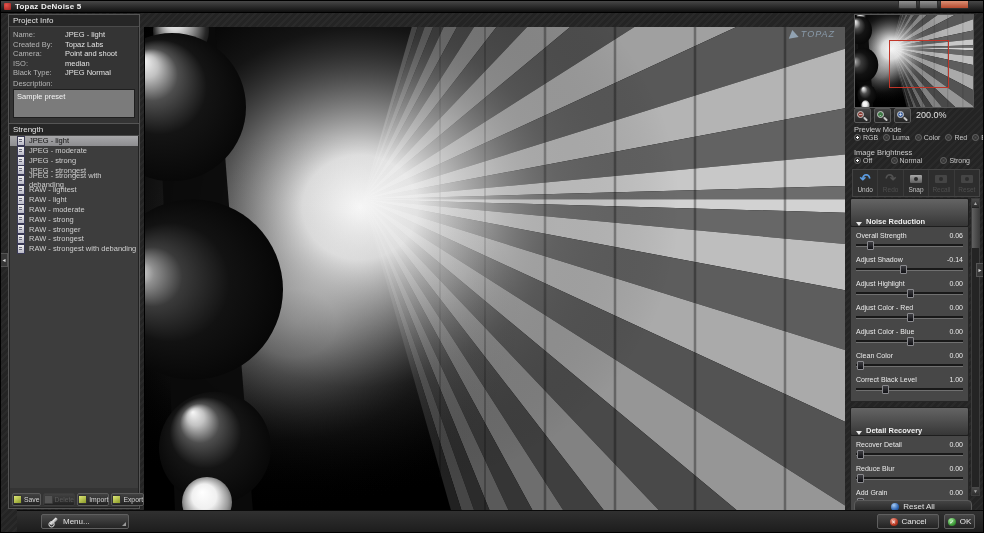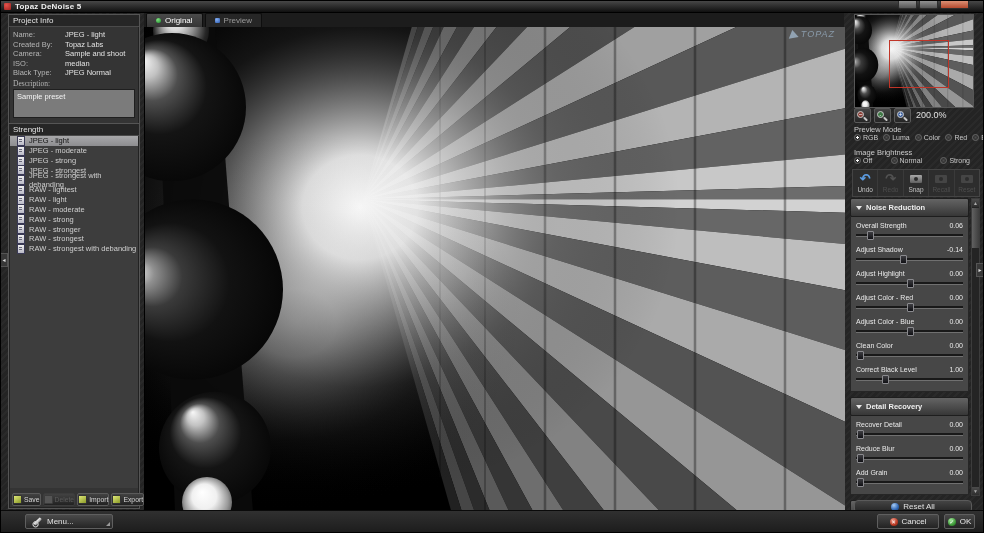--- a/index.html
+++ b/index.html
@@ -16,21 +16,21 @@
   .win-btn{width:17px;height:8px;background:linear-gradient(#9a9a9a,#565656);border:1px solid #2e2e2e;border-top:none;border-radius:0 0 2px 2px;}
   .win-btn.close{width:27px;background:linear-gradient(#e09a7e,#b4492e);}
   
   .lpanel{position:absolute;left:7px;width:132px;background:#343434;border:1px solid #555;box-shadow:inset 0 0 0 1px #222;box-sizing:border-box;}
   .panel-header{height:11px;line-height:11px;padding-left:4px;font-size:8px;color:#e0e0e0;background:#262626;border-bottom:1px solid #4a4a4a;}
   #project-info{top:13px;height:124px;}
   .pi-fields{padding:3px 4px 1px;}
   .pi-row{display:flex;font-size:7.5px;line-height:9.5px;}
   .f-label{width:52px;color:#b5b5b5;flex:none;}
   .f-value{color:#e2e2e2;white-space:nowrap;}
-  .pi-desc-label{font-size:7.5px;color:#b5b5b5;padding-left:4px;line-height:9px;font-family:Liberation Serif, serif;}
+  .pi-desc-label{font-size:7.5px;color:#b5b5b5;padding-left:4px;line-height:9px;}
   .pi-desc{margin:1px 4px;height:29px;background:#7b7b7b;border:1px solid #1f1f1f;
            font-size:7.5px;color:#f4f4f4;padding:2px 3px;box-sizing:border-box;}
   #presets-panel{top:122px;height:386px;}
   .preset-list{position:absolute;top:12px;left:1px;right:1px;bottom:20px;background:#3d3d3d;overflow:hidden;}
   .preset-item{display:flex;align-items:center;gap:4px;height:9.8px;padding-left:7px;font-size:7.5px;color:#cfcfcf;cursor:default;}
   .preset-item.selected{background:linear-gradient(#a8a8aa,#8d8d90);color:#101010;}
   .doc-icon{width:6px;height:8px;background:linear-gradient(#f0f0f0,#b9b9c6);border:1px solid #3a3a55;flex:none;position:relative;}
   .doc-icon::after{content:"";position:absolute;left:1px;top:2px;width:3px;height:1px;background:#667;box-shadow:0 2px 0 #667;}
   .preset-buttons{position:absolute;left:3px;right:3px;bottom:2px;display:flex;gap:2px;}
   .pbtn{flex:1;height:13px;display:flex;align-items:center;justify-content:center;gap:2px;
@@ -81,22 +81,22 @@
   .hic{height:11px;display:flex;align-items:center;justify-content:center;}
   .hic-undo::before{content:"↶";color:#5b9be0;font-size:13px;line-height:10px;font-weight:bold;}
   .hic-redo::before{content:"↷";color:#525252;font-size:13px;line-height:10px;font-weight:bold;}
   .cam{width:12px;height:8px;background:linear-gradient(#a8a8a8,#606060);border-radius:1px;position:relative;}
   .cam::after{content:"";position:absolute;left:4px;top:2px;width:4px;height:4px;border-radius:50%;background:#2c2c2c;}
   .hbtn.disabled .cam{background:#454545;}
   
   .settings{position:absolute;left:849px;top:197px;width:130px;height:300px;}
   .sections{position:absolute;left:0;top:0;width:119px;}
   .section{margin-bottom:5px;}
-  .sec-header{height:19px;background:linear-gradient(#646464,#373737);border:1px solid #1e1e1e;border-radius:2px;
-              display:flex;align-items:center;gap:4px;padding-left:5px;font-size:7.5px;font-weight:bold;color:#f0f0f0;box-sizing:border-box;}
+  .sec-header{height:29px;background:linear-gradient(#646464,#373737);border:1px solid #1e1e1e;border-radius:2px;
+              display:flex;align-items:flex-end;gap:4px;padding-left:5px;font-size:7.5px;font-weight:bold;color:#f0f0f0;box-sizing:border-box;}
   .arr{width:0;height:0;flex:none;}
   .arr.down{border-left:3px solid transparent;border-right:3px solid transparent;border-top:4px solid #e8e8e8;}
   .arr.right{border-top:3px solid transparent;border-bottom:3px solid transparent;border-left:4px solid #e8e8e8;}
   .sec-body{background:#474747;border:1px solid #262626;border-top:none;padding:5px 5px 1px;}
   .slider-row{margin-bottom:6px;}
   .sl-head{display:flex;justify-content:space-between;font-size:7px;color:#eaeaea;line-height:8px;}
   .sl-track{position:relative;height:9px;margin-top:1px;}
   .sl-track::before{content:"";position:absolute;left:0;right:0;top:3px;height:2px;background:#191919;border-bottom:1px solid #707070;}
   .sl-handle{position:absolute;top:0;width:7px;height:9px;background:linear-gradient(#3e3e42,#101014);
              border:1px solid #8a8a8e;border-radius:1px;box-sizing:border-box;}
@@ -108,21 +108,21 @@
   .reset-all{position:absolute;left:853px;top:499px;width:118px;height:13px;
              background:linear-gradient(#444,#242424);border:1px solid #5a5a5a;border-radius:4px;
              display:flex;align-items:center;justify-content:center;gap:4px;font-size:8px;color:#e0e0e0;box-sizing:border-box;}
   .orb{width:8px;height:8px;border-radius:50%;flex:none;}
   .orb.blue{background:radial-gradient(circle at 35% 28%,#a8ccf4,#2d64b2 60%,#123a72);}
   .orb.red{background:radial-gradient(circle at 35% 28%,#ef9a8a,#bb3a24 60%,#731d10);position:relative;}
   .orb.green{background:radial-gradient(circle at 35% 28%,#a8e8a0,#3f9c3a 60%,#1c5c18);position:relative;}
   .orb.red::after{content:"✕";position:absolute;inset:0;color:#fff;font-size:5.5px;line-height:8px;text-align:center;}
   .orb.green::after{content:"✓";position:absolute;inset:0;color:#fff;font-size:6px;line-height:8px;text-align:center;}
   
-  .bottombar{position:absolute;left:0;right:0;bottom:0;height:21px;background:linear-gradient(#303030,#1d1d1d);border-top:1px solid #0a0a0a;}
+  .bottombar{position:absolute;left:16px;right:0;bottom:0;height:21px;background:linear-gradient(#303030,#1d1d1d);border-top:1px solid #0a0a0a;}
   .menu-btn{position:absolute;left:24px;top:3px;width:88px;height:15px;background:linear-gradient(#4a4a4a,#252525);
             border:1px solid #5f5f5f;border-radius:2px;display:flex;align-items:center;gap:5px;padding:0 7px;
             font-size:8px;color:#e0e0e0;box-sizing:border-box;}
   .wrench-icon{width:9px;height:2.5px;background:linear-gradient(#fff,#999);transform:rotate(-45deg);border-radius:1px;position:relative;flex:none;}
   .wrench-icon::after{content:"";position:absolute;left:-2px;top:-1px;width:4px;height:4px;border:1px solid #ccc;border-radius:50%;background:transparent;}
   .menu-corner{position:absolute;right:2px;bottom:2px;width:0;height:0;border-left:4px solid transparent;border-bottom:4px solid #9a9a9a;}
   .foot-btn{position:absolute;top:3px;height:15px;background:linear-gradient(#474747,#232323);
             border:1px solid #5f5f5f;border-radius:2px;display:flex;align-items:center;justify-content:center;gap:4px;
             font-size:8px;color:#e6e6e6;box-sizing:border-box;}
   #cancel-btn{right:44px;width:62px;}
@@ -154,21 +154,21 @@
         <div class="pi-row">
     <span class="f-label">Name:</span>
     <span class="f-value">JPEG - light</span>
   </div>
         <div class="pi-row">
     <span class="f-label">Created By:</span>
     <span class="f-value">Topaz Labs</span>
   </div>
         <div class="pi-row">
     <span class="f-label">Camera:</span>
-    <span class="f-value">Sample and shoot</span>
+    <span class="f-value">Point and shoot</span>
   </div>
         <div class="pi-row">
     <span class="f-label">ISO:</span>
     <span class="f-value">median</span>
   </div>
         <div class="pi-row">
     <span class="f-label">Black Type:</span>
     <span class="f-value">JPEG Normal</span>
   </div>
       </div>
@@ -241,30 +241,20 @@
     <span class="disk-icon"></span>
     <span class="p-blabel">Import</span>
   </div>
         <div class="pbtn">
     <span class="disk-icon"></span>
     <span class="p-blabel">Export</span>
   </div>
       </div>
   </div>
 
-  <div class="tabbar" id="tabbar">
-      <div class="tab active">
-    <span class="tab-dot"></span>
-    <span class="tab-label">Original</span>
-  </div>
-      <div class="tab">
-    <span class="tab-dot"></span>
-    <span class="tab-label">Preview</span>
-  </div>
-    </div>
   <div class="photo">
     <svg id="scene" viewBox="0 0 700 484" preserveAspectRatio="none">
         <defs>
           <radialGradient id="glowG">
             <stop offset="0%" stop-color="#ffffff" stop-opacity="1"></stop>
             <stop offset="18%" stop-color="#f4f4f4" stop-opacity="0.92"></stop>
             <stop offset="40%" stop-color="#c8c8c8" stop-opacity="0.5"></stop>
             <stop offset="62%" stop-color="#707070" stop-opacity="0.18"></stop>
             <stop offset="100%" stop-color="#000000" stop-opacity="0"></stop>
           </radialGradient>

